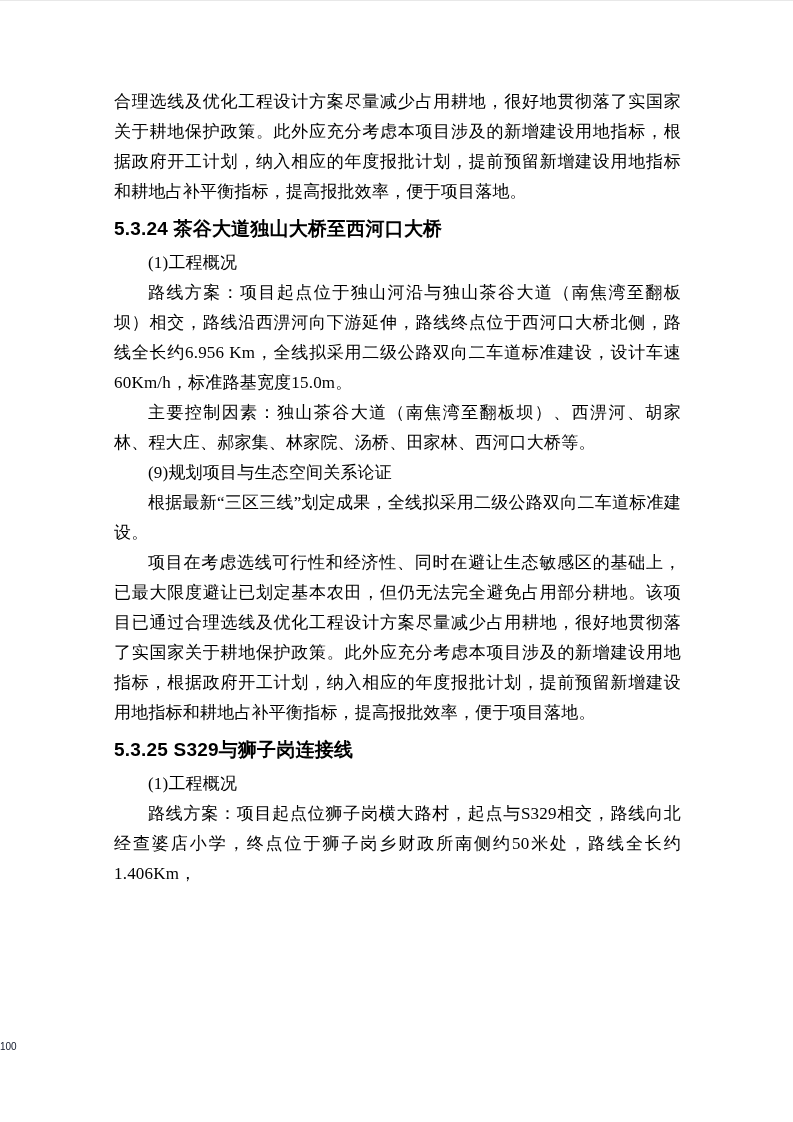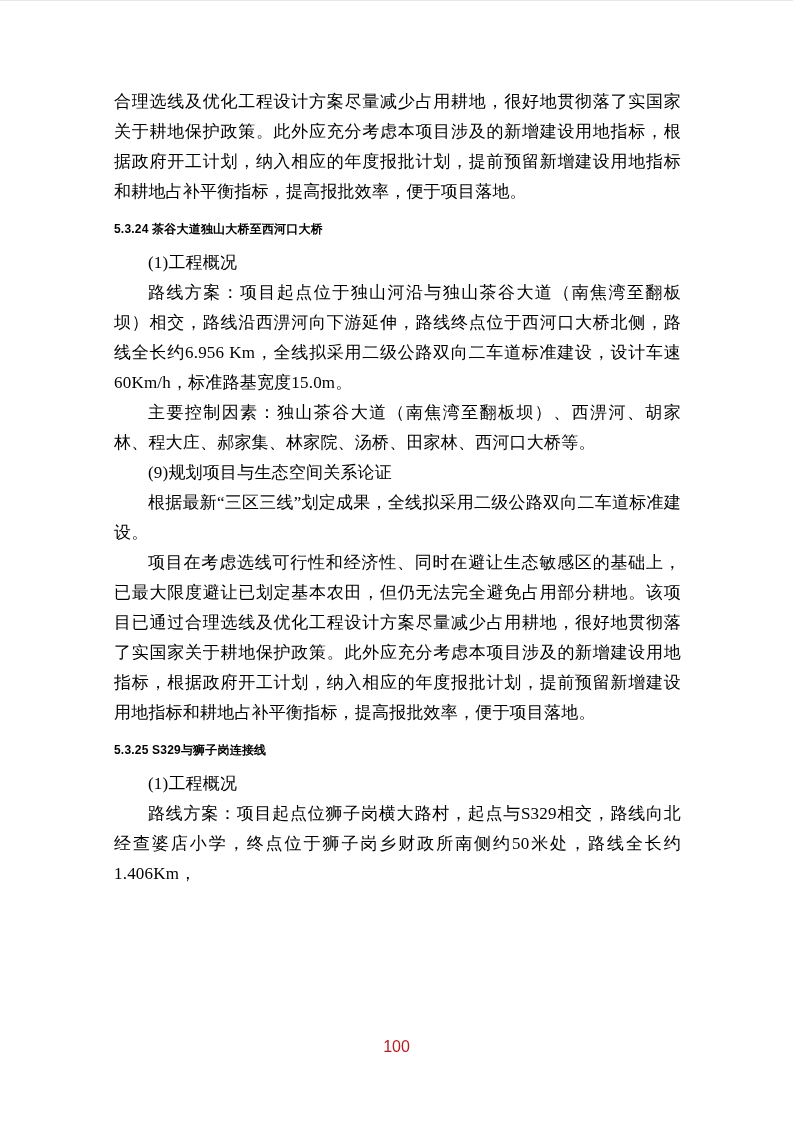--- a/index.html
+++ b/index.html
@@ -24,35 +24,35 @@
   .doc-body p {
     margin: 0;
     font-size: 17px;
     line-height: 30px;
     text-align: justify;
     letter-spacing: 0.2px;
   }
   .doc-body p.indent { text-indent: 2em; font-family: Liberation Serif, serif; }
   .doc-body h2 {
     margin: 7px 0 4px 0;
-    font-size: 12px;
+    font-size: 19px;
     line-height: 30px;
     font-weight: bold;
     font-family: "Liberation Sans", "DejaVu Sans", sans-serif;
     letter-spacing: 0.2px;
   }
   .footer {
     position: absolute;
     top: 1036px;
     left: 0;
     width: 100%;
-    text-align: center;
-    font-size: 16px;
+    text-align: left;
+    font-size: 10px;
     line-height: 20px;
-    color: #b91c1c;
+    color: #0f172a;
     font-family: "Liberation Sans", "DejaVu Sans", sans-serif;
   }
 </style>
 </head>
 <body>
 
 <div class="page">
   <div class="doc-body">
     <p>合理选线及优化工程设计方案尽量减少占用耕地，很好地贯彻落了实国家关于耕地保护政策。此外应充分考虑本项目涉及的新增建设用地指标，根据政府开工计划，纳入相应的年度报批计划，提前预留新增建设用地指标和耕地占补平衡指标，提高报批效率，便于项目落地。</p>
     <h2>5.3.24 茶谷大道独山大桥至西河口大桥</h2>

